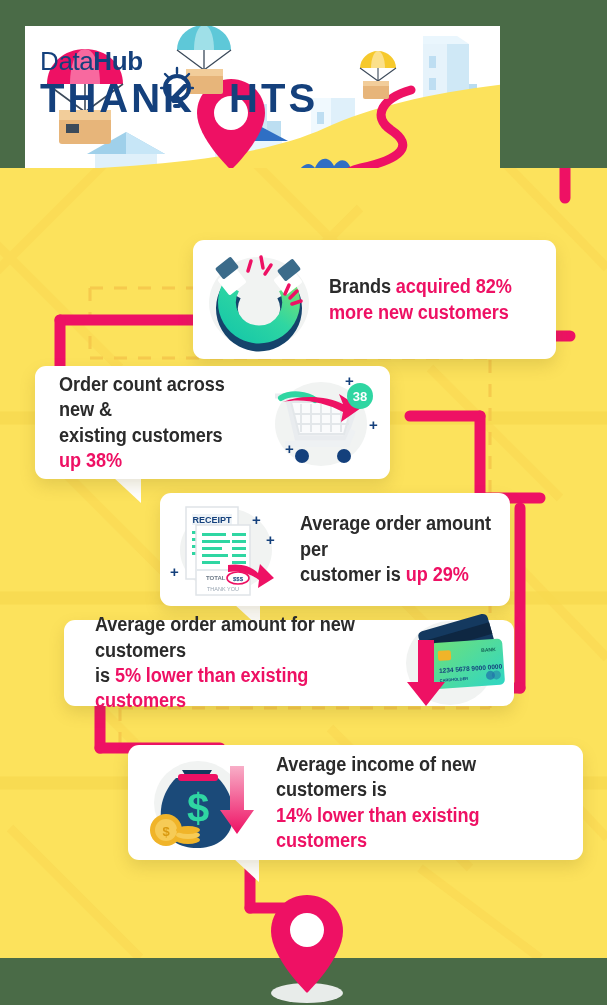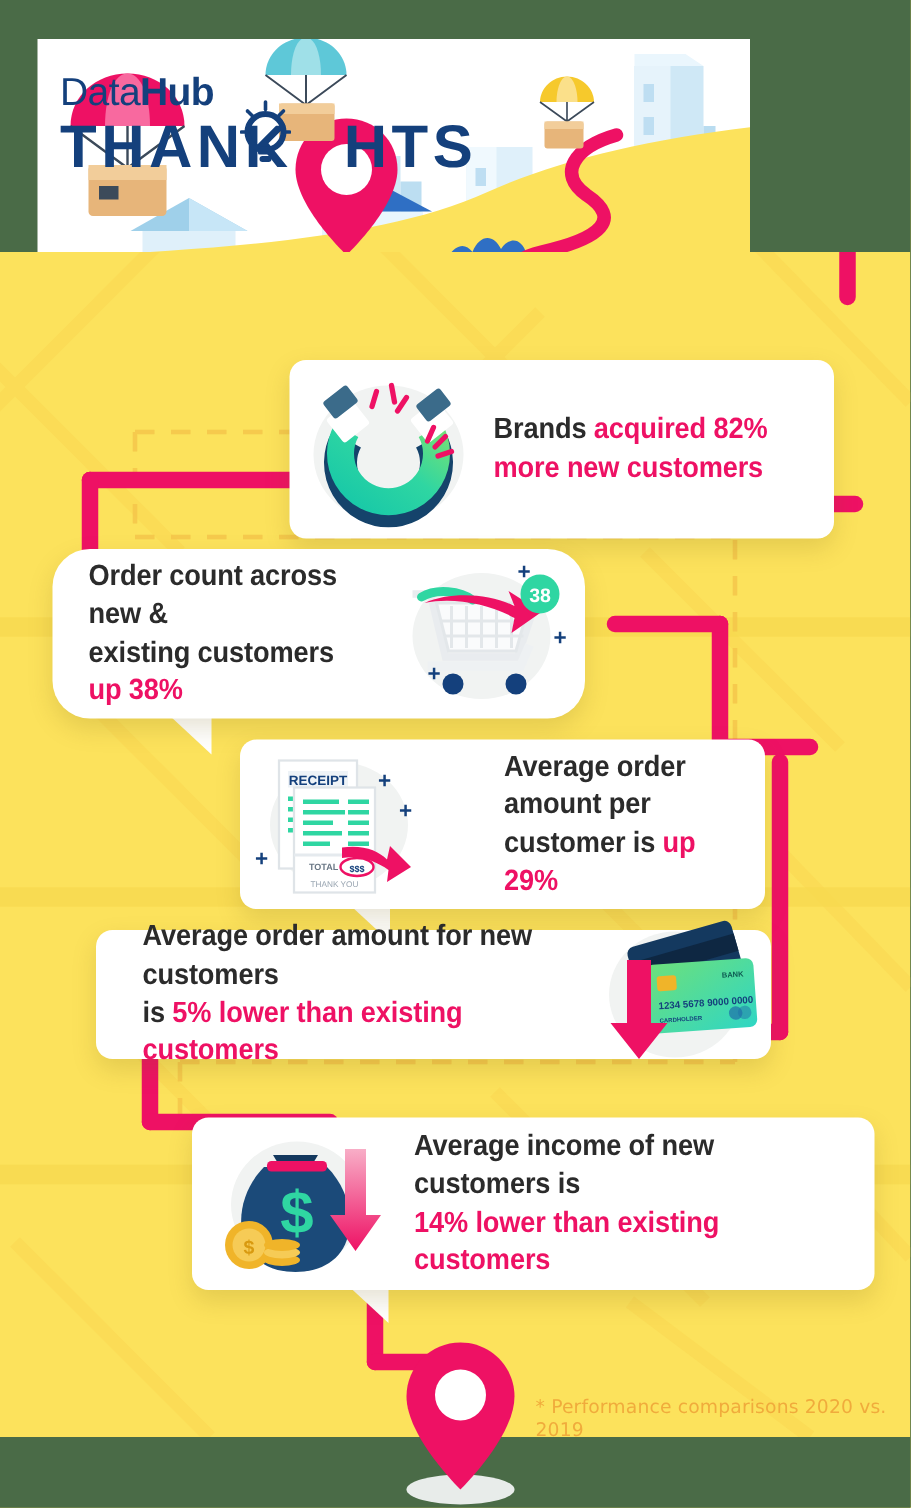--- a/index.html
+++ b/index.html
@@ -28,24 +28,24 @@
   .card-txt{font-family:"Liberation Sans Narrow","Liberation Sans",sans-serif;
             font-weight:700;font-size:19.5px;line-height:1.3;color:#2b2b2b;
             letter-spacing:-.1px;transform:scaleX(.93);transform-origin:left center;}
   .hl{color:#ee1164;}
   .card-ico{flex:none;display:flex;align-items:center;justify-content:center;}
   .tail{position:absolute;width:0;height:0;z-index:29;}
 
   #c1{left:193px;top:240px;width:355px;height:115px;padding:2px 4px;}
   #c1 .card-ico{width:128px;height:115px;}
   #c1 .card-txt{margin-left:4px;}
-  #c2{left:35px;top:366px;width:355px;height:113px;border-radius:25px;}
+  #c2{left:35px;top:366px;width:355px;height:113px;}
   #c2 .card-ico{width:125px;height:113px;}
   #c2 .card-txt{margin-left:24px;width:200px;}
-  #c3{left:160px;top:493px;width:350px;height:113px;gap:36px;}
+  #c3{left:160px;top:493px;width:350px;height:113px;}
   #c3 .card-ico{width:122px;height:113px;margin-left:6px;}
   #c3 .card-txt{margin-left:12px;}
   #c4{left:64px;top:620px;width:450px;height:86px;}
   #c4 .card-txt{margin-left:31px;width:295px;}
   #c4 .card-ico{width:118px;height:113px;}
   #c5{left:128px;top:745px;width:455px;height:115px;}
   #c5 .card-ico{width:122px;height:115px;margin-left:10px;}
   #c5 .card-txt{margin-left:16px;}
 
   .footnote{position:absolute;left:357px;top:930px;font-size:12.5px;color:#f0ab3c;
@@ -382,15 +382,14 @@
       <span class="hl">14% lower than existing customers</span>
     </div>
   </div>
 
   <svg class="pin-bottom" viewBox="0 0 90 112">
     <ellipse cx="45" cy="100" rx="36" ry="10" fill="#e8ecea"></ellipse>
     <path d="M45 2C25 2 9 18 9 38c0 27 36 62 36 62s36-35 36-62C81 18 65 2 45 2z" fill="#ee1164"></path>
     <circle cx="45" cy="37" r="17" fill="#ffffff"></circle>
   </svg>
 
-  <div class="footnote">* Performance comparisons 2020 vs. 2019</div>
 
 </div>
 
 </body></html>

